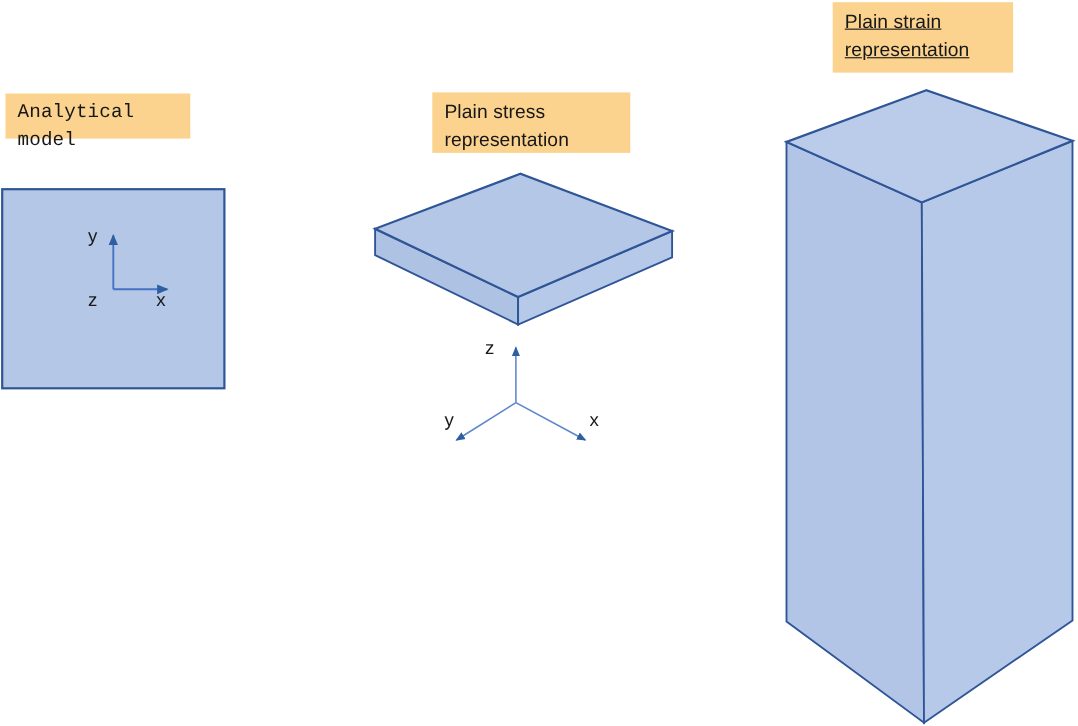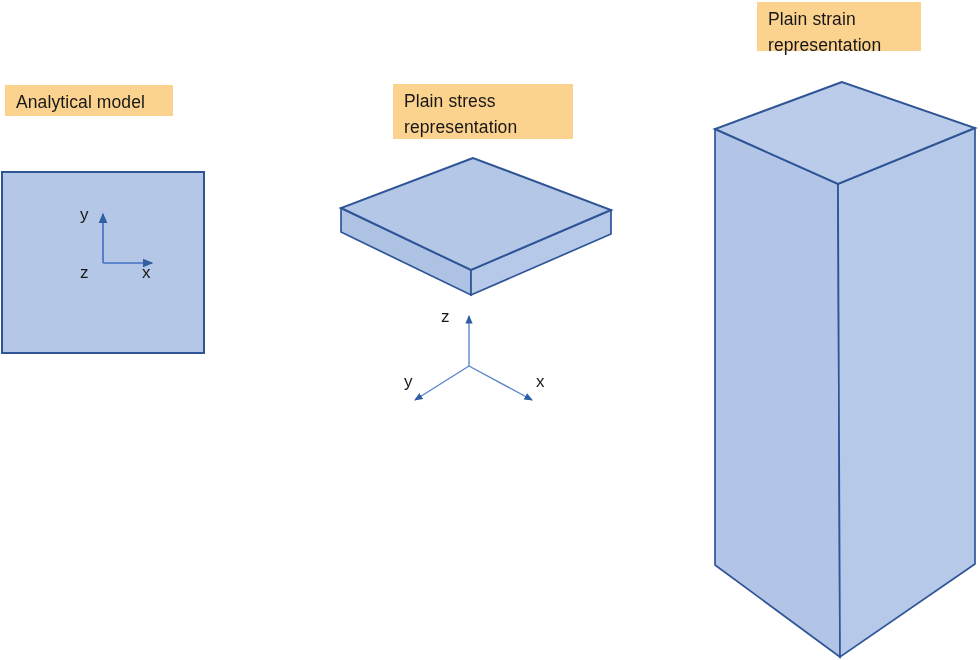--- a/index.html
+++ b/index.html
@@ -34,33 +34,35 @@
     font-size: 17.5px;
     line-height: 1.46;
     padding: 5px 10px 6px 11px;
     white-space: pre-line;
     letter-spacing: 0.1px;
   }
   #callout-analytical {
     left: 5px;
     top: 85px;
     width: 168px;
-    height: 31px;
+    height: 41px;
+    font-family: Liberation Mono, monospace;
   }
   #callout-plain-stress {
     left: 393px;
     top: 84px;
     width: 180px;
     height: 55px;
   }
   #callout-plain-strain {
     left: 757px;
     top: 2px;
     width: 164px;
-    height: 49px;
+    height: 64px;
+    text-decoration: underline;
   }
   .axis-label {
     position: absolute;
     font-family: "Liberation Sans", sans-serif;
     font-size: 17px;
     color: #1a1a1a;
     user-select: none;
   }
 </style>
 </head>

